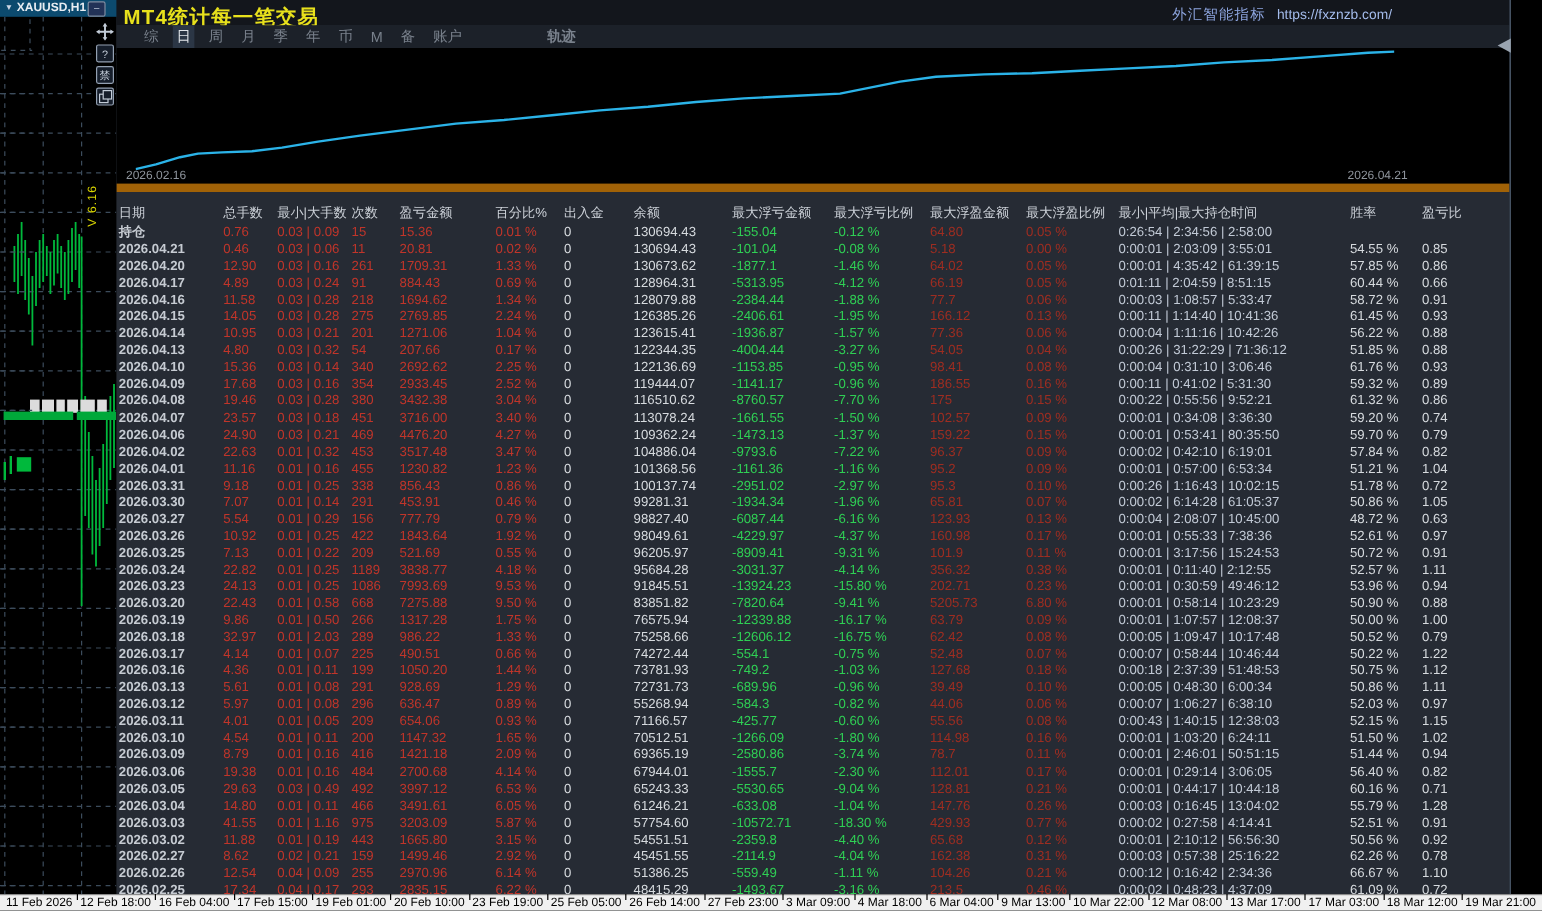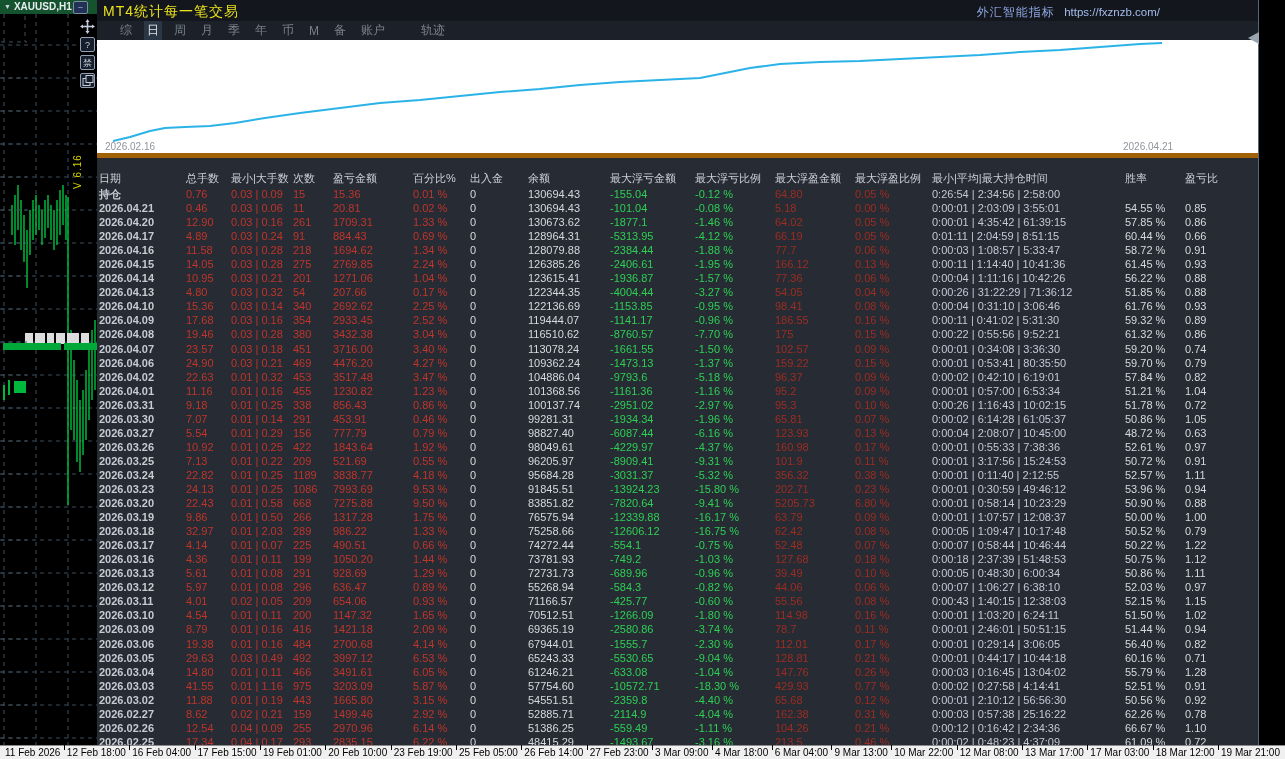--- a/index.html
+++ b/index.html
@@ -6,21 +6,21 @@
   body{
     width:1285px;height:759px;position:relative;overflow:hidden;
     background:#000;font-family:"Liberation Sans",sans-serif;
     -webkit-font-smoothing:none;
   }
   
   .chart-bg{position:absolute;inset:0;background:#000;}
   .grid-svg{position:absolute;left:0;top:0;}
   .titlebar{
     position:absolute;left:0;top:0;width:97px;height:14px;
-    background:#14532d;color:#e9edf2;font-size:10px;line-height:14px;
+    background:#0c4a6e;color:#e9edf2;font-size:10px;line-height:14px;
     display:flex;align-items:center;white-space:nowrap;z-index:5;
   }
   .titlebar .dd{color:#cdd6e4;font-size:7px;margin:0 3px 0 4px;}
   .titlebar .sym{font-weight:bold;letter-spacing:0;}
   .minbtn{
     position:absolute;left:73px;top:1px;width:13px;height:11px;
     border:1px solid #7f8ca0;border-radius:2px;background:#223257;
     color:#cdd6e4;font-size:8px;line-height:9px;text-align:center;z-index:6;
   }
   .side-tools{position:absolute;left:80px;top:19px;width:17px;z-index:6;}
@@ -38,36 +38,36 @@
   
   .panel{
     position:absolute;left:97px;top:0;width:1161px;height:745px;
     background:#262b34;overflow:hidden;z-index:4;
   }
   .panel-header{
     position:absolute;left:0;top:0;width:100%;height:21px;background:#13161c;
   }
   .panel-title{
     position:absolute;left:6px;top:3px;color:#e8e11c;
-    font-size:14px;font-weight:normal;letter-spacing:1px;
+    font-size:17px;font-weight:bold;letter-spacing:1px;
   }
   .panel-link{position:absolute;right:98px;top:4px;font-size:12px;white-space:nowrap;}
   .panel-link .lbl{color:#8ea6e0;letter-spacing:1px;}
   .panel-link .url{color:#a4bcec;margin-left:6px;font-size:11.5px;}
   .tabs{
     position:absolute;left:0;top:21px;width:100%;height:19px;background:#1c2129;
     display:flex;align-items:center;gap:9px;padding-left:20px;box-sizing:border-box;
     font-size:12px;color:#79818c;
   }
   .tab{padding:1px 3px;cursor:default;}
   .tab.active{background:#2b3645;color:#e0e4e9;}
-  .tab:last-child{margin-left:21px;}
+  .tab:last-child{margin-left:56px;font-weight:bold;}
   .curve-area{
-    position:absolute;left:0;top:40px;width:100%;height:113px;background:#ffffff;
-    border-bottom:5px solid #a16207;
+    position:absolute;left:0;top:40px;width:100%;height:113px;background:#000000;
+    border-bottom:7px solid #a16207;
   }
   .curve-svg{position:absolute;left:16px;top:0;}
   .curve-date{position:absolute;bottom:1px;font-size:10px;color:#8f959d;}
   .curve-date.start{left:8px;}
   .curve-date.end{left:1026px;}
   
   .tbl{position:absolute;left:2px;top:170px;width:1159px;}
   .trow{
     display:grid;
     grid-template-columns:87px 45px 62px 40px 80px 57px 58px 82px 85px 80px 80px 77px 193px 60px 73px;
@@ -518,21 +518,21 @@
       <div class="trow">
         <span class="c-date">2026.04.02</span>
         <span class="c-red">22.63</span>
         <span class="c-red">0.01 | 0.32</span>
         <span class="c-red">453</span>
         <span class="c-red">3517.48</span>
         <span class="c-red">3.47 %</span>
         <span class="c-white">0</span>
         <span class="c-white">104886.04</span>
         <span class="c-green">-9793.6</span>
-        <span class="c-green">-5.18 %</span>
+        <span class="c-green">-7.22 %</span>
         <span class="c-dred">96.37</span>
         <span class="c-dred">0.09 %</span>
         <span class="c-time">0:00:02 | 0:42:10 | 6:19:01</span>
         <span class="c-white">57.84 %</span>
         <span class="c-white">0.82</span>
       </div>
       <div class="trow">
         <span class="c-date">2026.04.01</span>
         <span class="c-red">11.16</span>
         <span class="c-red">0.01 | 0.16</span>
@@ -637,21 +637,21 @@
       <div class="trow">
         <span class="c-date">2026.03.24</span>
         <span class="c-red">22.82</span>
         <span class="c-red">0.01 | 0.25</span>
         <span class="c-red">1189</span>
         <span class="c-red">3838.77</span>
         <span class="c-red">4.18 %</span>
         <span class="c-white">0</span>
         <span class="c-white">95684.28</span>
         <span class="c-green">-3031.37</span>
-        <span class="c-green">-5.32 %</span>
+        <span class="c-green">-4.14 %</span>
         <span class="c-dred">356.32</span>
         <span class="c-dred">0.38 %</span>
         <span class="c-time">0:00:01 | 0:11:40 | 2:12:55</span>
         <span class="c-white">52.57 %</span>
         <span class="c-white">1.11</span>
       </div>
       <div class="trow">
         <span class="c-date">2026.03.23</span>
         <span class="c-red">24.13</span>
         <span class="c-red">0.01 | 0.25</span>
@@ -783,21 +783,21 @@
         <span class="c-green">-0.82 %</span>
         <span class="c-dred">44.06</span>
         <span class="c-dred">0.06 %</span>
         <span class="c-time">0:00:07 | 1:06:27 | 6:38:10</span>
         <span class="c-white">52.03 %</span>
         <span class="c-white">0.97</span>
       </div>
       <div class="trow">
         <span class="c-date">2026.03.11</span>
         <span class="c-red">4.01</span>
-        <span class="c-red">0.02 | 0.05</span>
+        <span class="c-red">0.01 | 0.05</span>
         <span class="c-red">209</span>
         <span class="c-red">654.06</span>
         <span class="c-red">0.93 %</span>
         <span class="c-white">0</span>
         <span class="c-white">71166.57</span>
         <span class="c-green">-425.77</span>
         <span class="c-green">-0.60 %</span>
         <span class="c-dred">55.56</span>
         <span class="c-dred">0.08 %</span>
         <span class="c-time">0:00:43 | 1:40:15 | 12:38:03</span>
@@ -924,21 +924,21 @@
         <span class="c-white">0.92</span>
       </div>
       <div class="trow">
         <span class="c-date">2026.02.27</span>
         <span class="c-red">8.62</span>
         <span class="c-red">0.02 | 0.21</span>
         <span class="c-red">159</span>
         <span class="c-red">1499.46</span>
         <span class="c-red">2.92 %</span>
         <span class="c-white">0</span>
-        <span class="c-white">52885.71</span>
+        <span class="c-white">45451.55</span>
         <span class="c-green">-2114.9</span>
         <span class="c-green">-4.04 %</span>
         <span class="c-dred">162.38</span>
         <span class="c-dred">0.31 %</span>
         <span class="c-time">0:00:03 | 0:57:38 | 25:16:22</span>
         <span class="c-white">62.26 %</span>
         <span class="c-white">0.78</span>
       </div>
       <div class="trow">
         <span class="c-date">2026.02.26</span>

